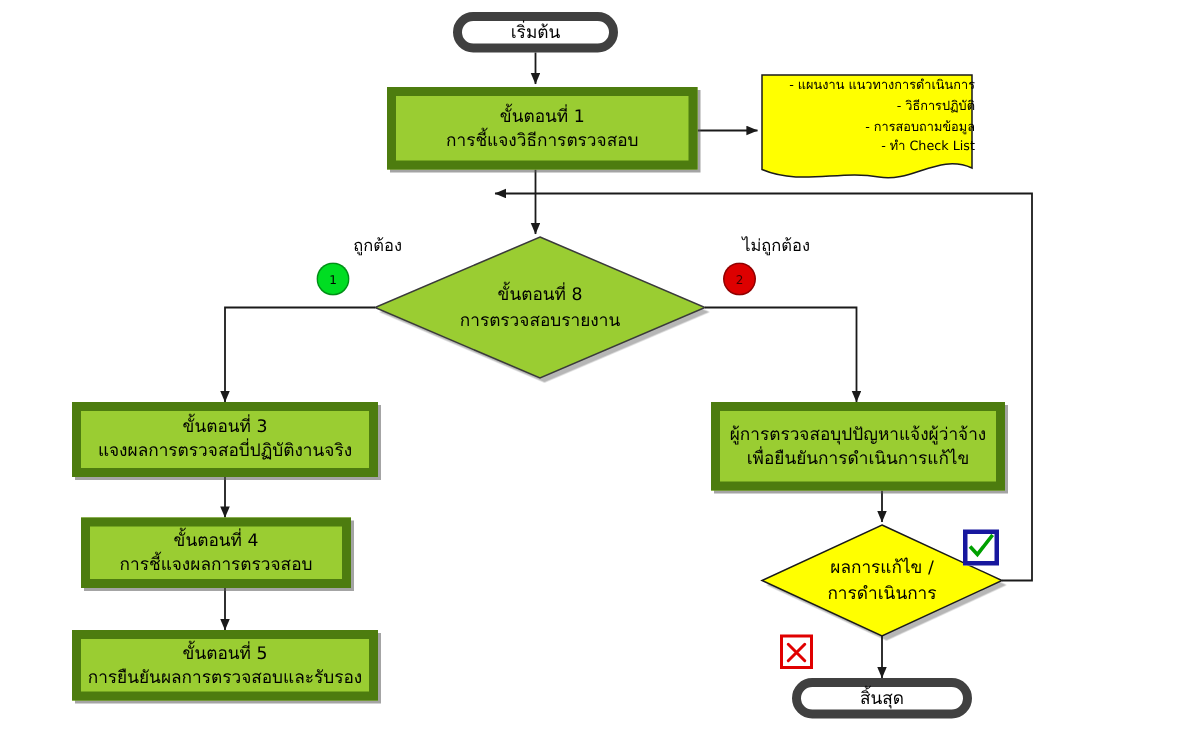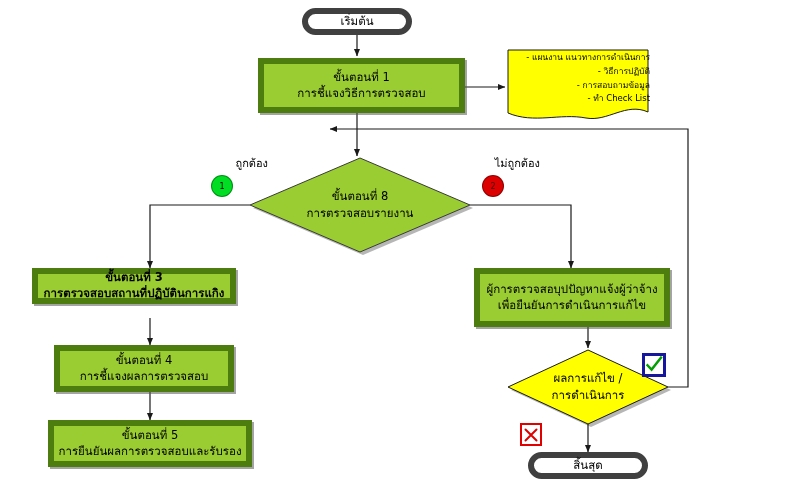--- a/index.html
+++ b/index.html
@@ -165,23 +165,23 @@
     <span>ขั้นตอนที่ 8</span>
     <span>การตรวจสอบรายงาน</span>
   </div>
 
   <div class="side-label" style="left:178px; top:154px; width:90px;">ถูกต้อง</div>
   <div class="badge badge-green" style="left:211px; top:175px; width:20px; height:20px;">1</div>
 
   <div class="side-label" style="left:444px; top:154px; width:96px;">ไม่ถูกต้อง</div>
   <div class="badge badge-red" style="left:482px; top:175px; width:20px; height:20px;">2</div>
 
-  <div class="node proc" style="left:32px; top:268px; width:204px; height:36px;font-weight:bold;">
+  <div class="node proc" style="left:48px; top:268px; width:204px; height:50px;">
     <span class="line-text">ขั้นตอนที่ 3</span>
-    <span class="line-text">การตรวจสอบสถานที่ปฏิบัตินการแกิง</span>
+    <span class="line-text">แจงผลการตรวจสอบี่ปฏิบัติงานจริง</span>
   </div>
 
   <div class="node proc" style="left:54px; top:345px; width:180px; height:47px;">
     <span class="line-text">ขั้นตอนที่ 4</span>
     <span class="line-text">การชี้แจงผลการตรวจสอบ</span>
   </div>
 
   <div class="node proc" style="left:48px; top:420px; width:204px; height:47px;">
     <span class="line-text">ขั้นตอนที่ 5</span>
     <span class="line-text">การยืนยันผลการตรวจสอบและรับรอง</span>

